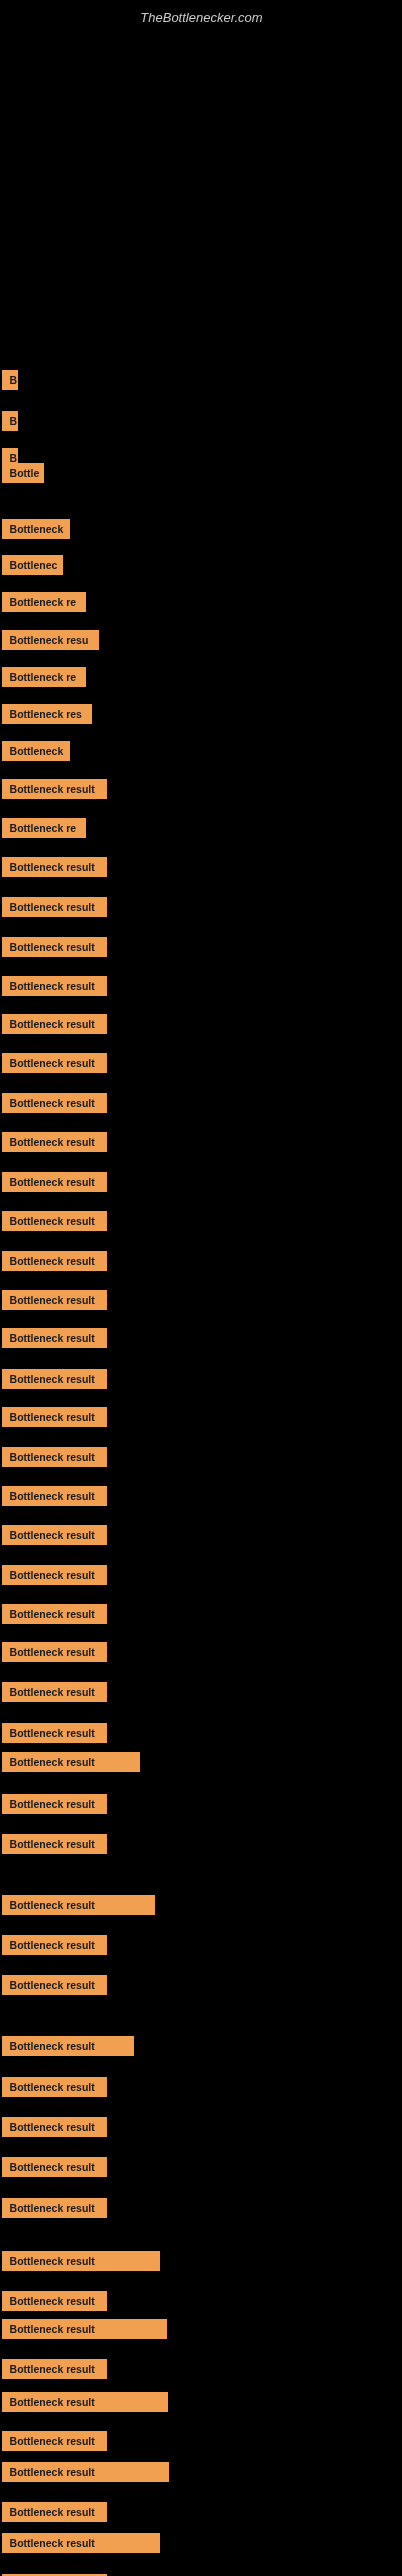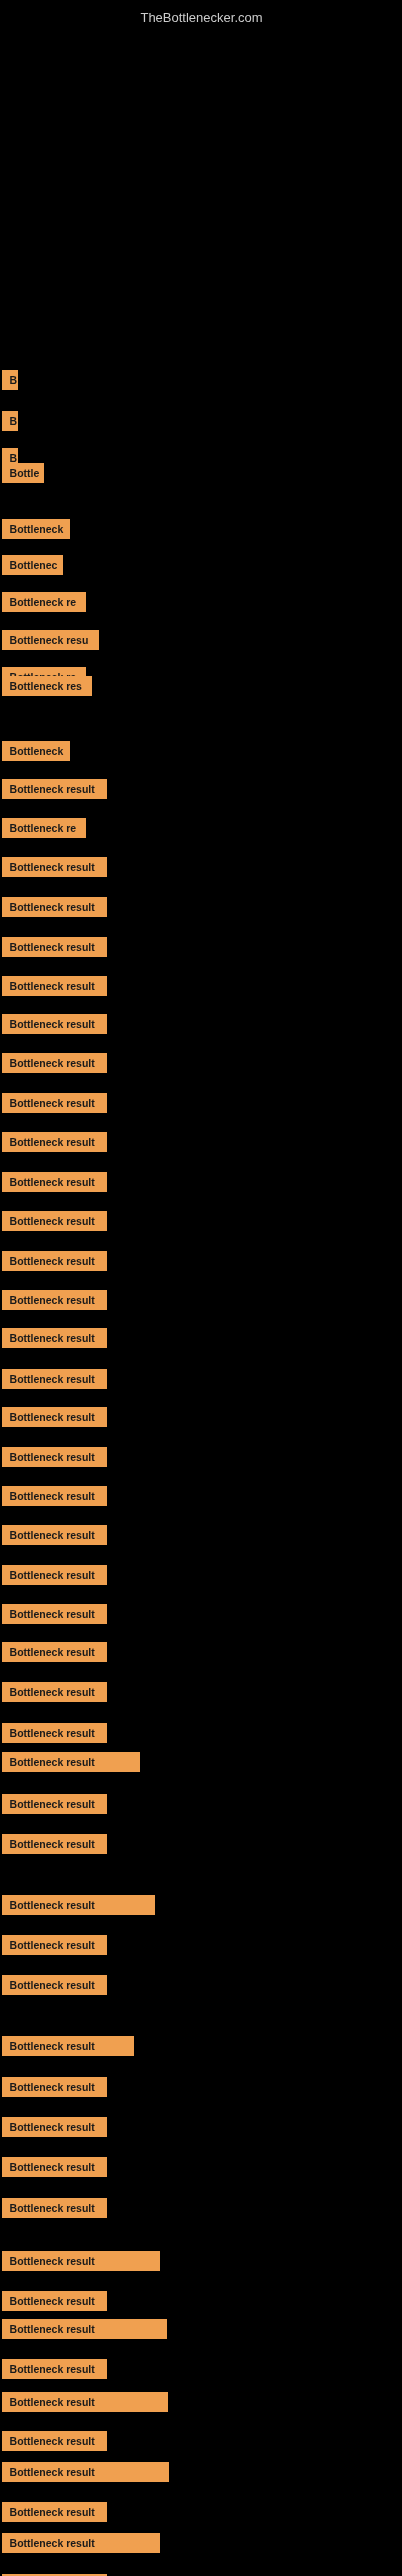--- a/index.html
+++ b/index.html
@@ -13,20 +13,21 @@
       min-height: 2576px;
       font-family: Arial, sans-serif;
       position: relative;
     }
     .site-title {
       color: #ccc;
       font-size: 13px;
       text-align: center;
       padding-top: 6.4px;
       padding-bottom: 3.2px;
+      font-style: italic;
     }
     .result-badge {
       background-color: #f0a050;
       color: #000;
       font-size: 10.5px;
       font-weight: bold;
       padding: 3.2px 6.4px;
       white-space: nowrap;
       display: inline-block;
       margin-left: 1.6px;
@@ -78,21 +79,21 @@
       </div>
       <div class="row" style="top: 592px;">
         <span class="result-badge" style="width: 84px;">Bottleneck re</span>
       </div>
       <div class="row" style="top: 630px;">
         <span class="result-badge" style="width: 97px;">Bottleneck resu</span>
       </div>
       <div class="row" style="top: 667px;">
         <span class="result-badge" style="width: 84px;">Bottleneck re</span>
       </div>
-      <div class="row" style="top: 676px;">
+      <div class="row" style="top: 704px;">
         <span class="result-badge" style="width: 90px;">Bottleneck res</span>
       </div>
       <div class="row" style="top: 741px;">
         <span class="result-badge" style="width: 68px;">Bottleneck</span>
       </div>
       <div class="row" style="top: 779px;">
         <span class="result-badge" style="width: 105px;">Bottleneck result</span>
       </div>
       <div class="row" style="top: 818px;">
         <span class="result-badge" style="width: 84px;">Bottleneck re</span>

